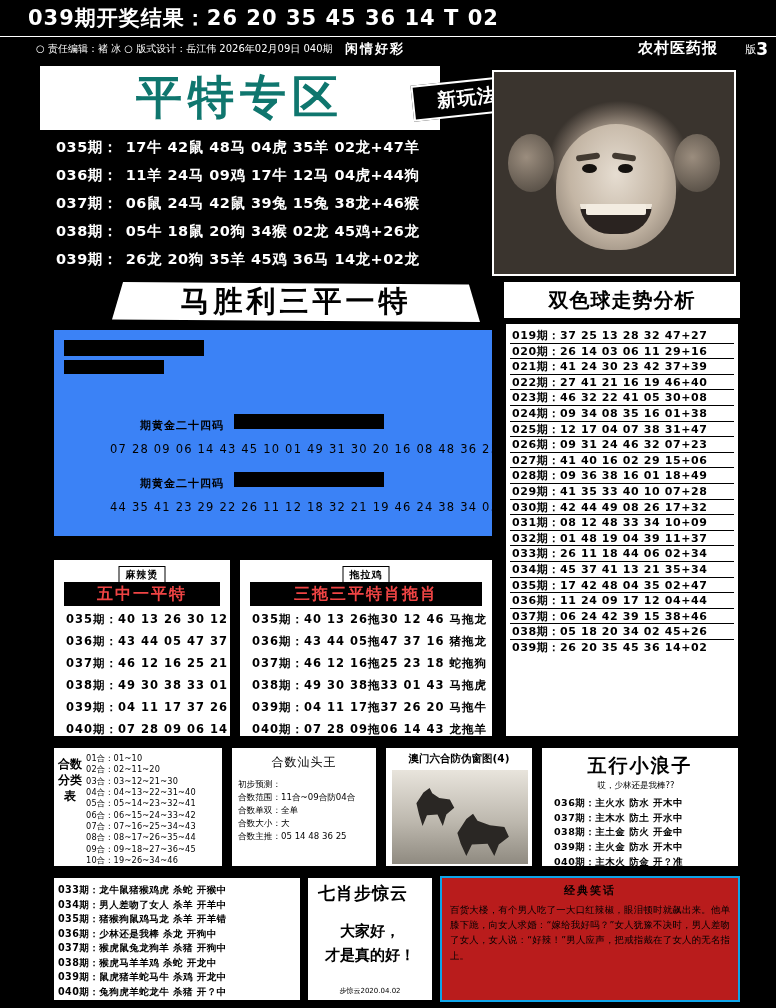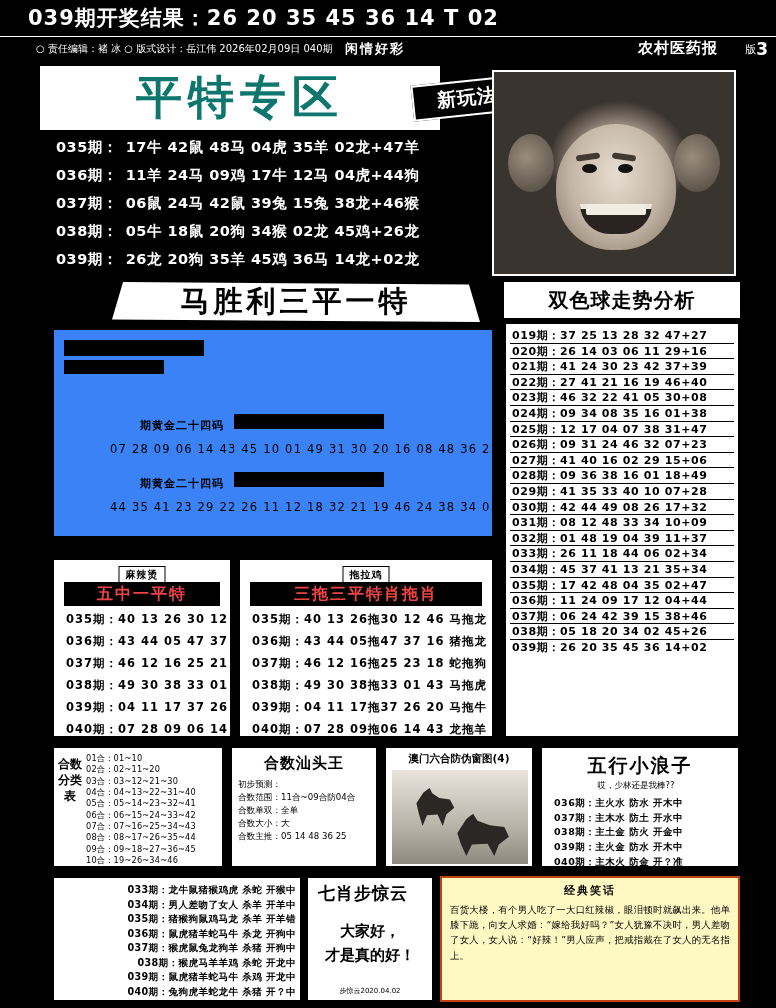--- a/index.html
+++ b/index.html
@@ -215,21 +215,21 @@
     position:absolute; left:32px; top:5px; right:3px;
     font-size:8.2px; line-height:1.38; letter-spacing:.2px;
   }
 
   .stbox {
     position:absolute; left:230px; top:686px; width:148px; height:122px;
     background:#fff; border:2px solid #000;
   }
   .stbox .t {
     position:absolute; left:0; right:0; top:6px; text-align:center;
-    font-size:15px; font-weight:bold; letter-spacing:1px;
+    font-size:12px; font-weight:normal; letter-spacing:1px;
   }
   .stbox .body {
     position:absolute; left:6px; right:4px; top:30px;
     font-size:8.6px; line-height:1.5;
   }
 
   .mapbox {
     position:absolute; left:384px; top:686px; width:150px; height:122px;
     background:#fff; border:2px solid #000;
   }
@@ -272,21 +272,20 @@
   }
 
   
   .zodiac {
     position:absolute; left:52px; top:816px; width:250px; height:126px;
     background:#fff; border:2px solid #000; padding:5px 4px;
   }
   .zodiac div {
     font-size:9.6px; font-weight:bold; letter-spacing:.4px; line-height:1.52;
     white-space:nowrap;
-    text-align:right;
   }
   .qxbox {
     position:absolute; left:306px; top:816px; width:128px; height:126px;
     background:#fff; border:2px solid #000;
   }
   .qxbox .t {
     position:absolute; left:0; right:14px; top:4px; text-align:center;
     font-size:17px; font-weight:bold; letter-spacing:1px;
   }
   .qxbox .c1, .qxbox .c2 {
@@ -294,21 +293,21 @@
     font-size:15px; font-weight:bold;
   }
   .qxbox .c1 { top:44px; }
   .qxbox .c2 { top:68px; }
   .qxbox .sig {
     position:absolute; left:0; right:0; bottom:4px; text-align:center;
     font-size:7px;
   }
   .joke {
     position:absolute; left:440px; top:816px; width:300px; height:126px;
-    background:#fef9c3; border:2px solid #c2410c;
+    background:#b91c1c; border:2px solid #0ea5e9;
   }
   .joke .t {
     position:absolute; left:0; right:0; top:5px; text-align:center;
     font-size:11px; font-weight:bold; letter-spacing:2px;
   }
   .joke .body {
     position:absolute; left:8px; right:8px; top:24px;
     font-size:9.4px; line-height:1.62; text-align:justify;
   }
 </style>
@@ -480,21 +479,21 @@
         <div>038期：主土金  防火  开金中</div>
         <div>039期：主火金  防水  开木中</div>
         <div>040期：主木火  防金  开？准</div>
       </div>
     </div>
 
     <div class="zodiac">
       <div>033期：龙牛鼠猪猴鸡虎  杀蛇  开猴中</div>
       <div>034期：男人差吻了女人  杀羊  开羊中</div>
       <div>035期：猪猴狗鼠鸡马龙  杀羊  开羊错</div>
-      <div>036期：鼠虎猪羊蛇马牛  杀龙  开狗中</div>
+      <div>036期：少林还是我棒  杀龙  开狗中</div>
       <div>037期：猴虎鼠兔龙狗羊  杀猪  开狗中</div>
       <div>038期：猴虎马羊羊鸡  杀蛇  开龙中</div>
       <div>039期：鼠虎猪羊蛇马牛  杀鸡  开龙中</div>
       <div>040期：兔狗虎羊蛇龙牛  杀猪  开？中</div>
     </div>
 
     <div class="qxbox">
       <div class="t">七肖步惊云</div>
       <div class="c1">大家好，</div>
       <div class="c2">才是真的好！</div>

